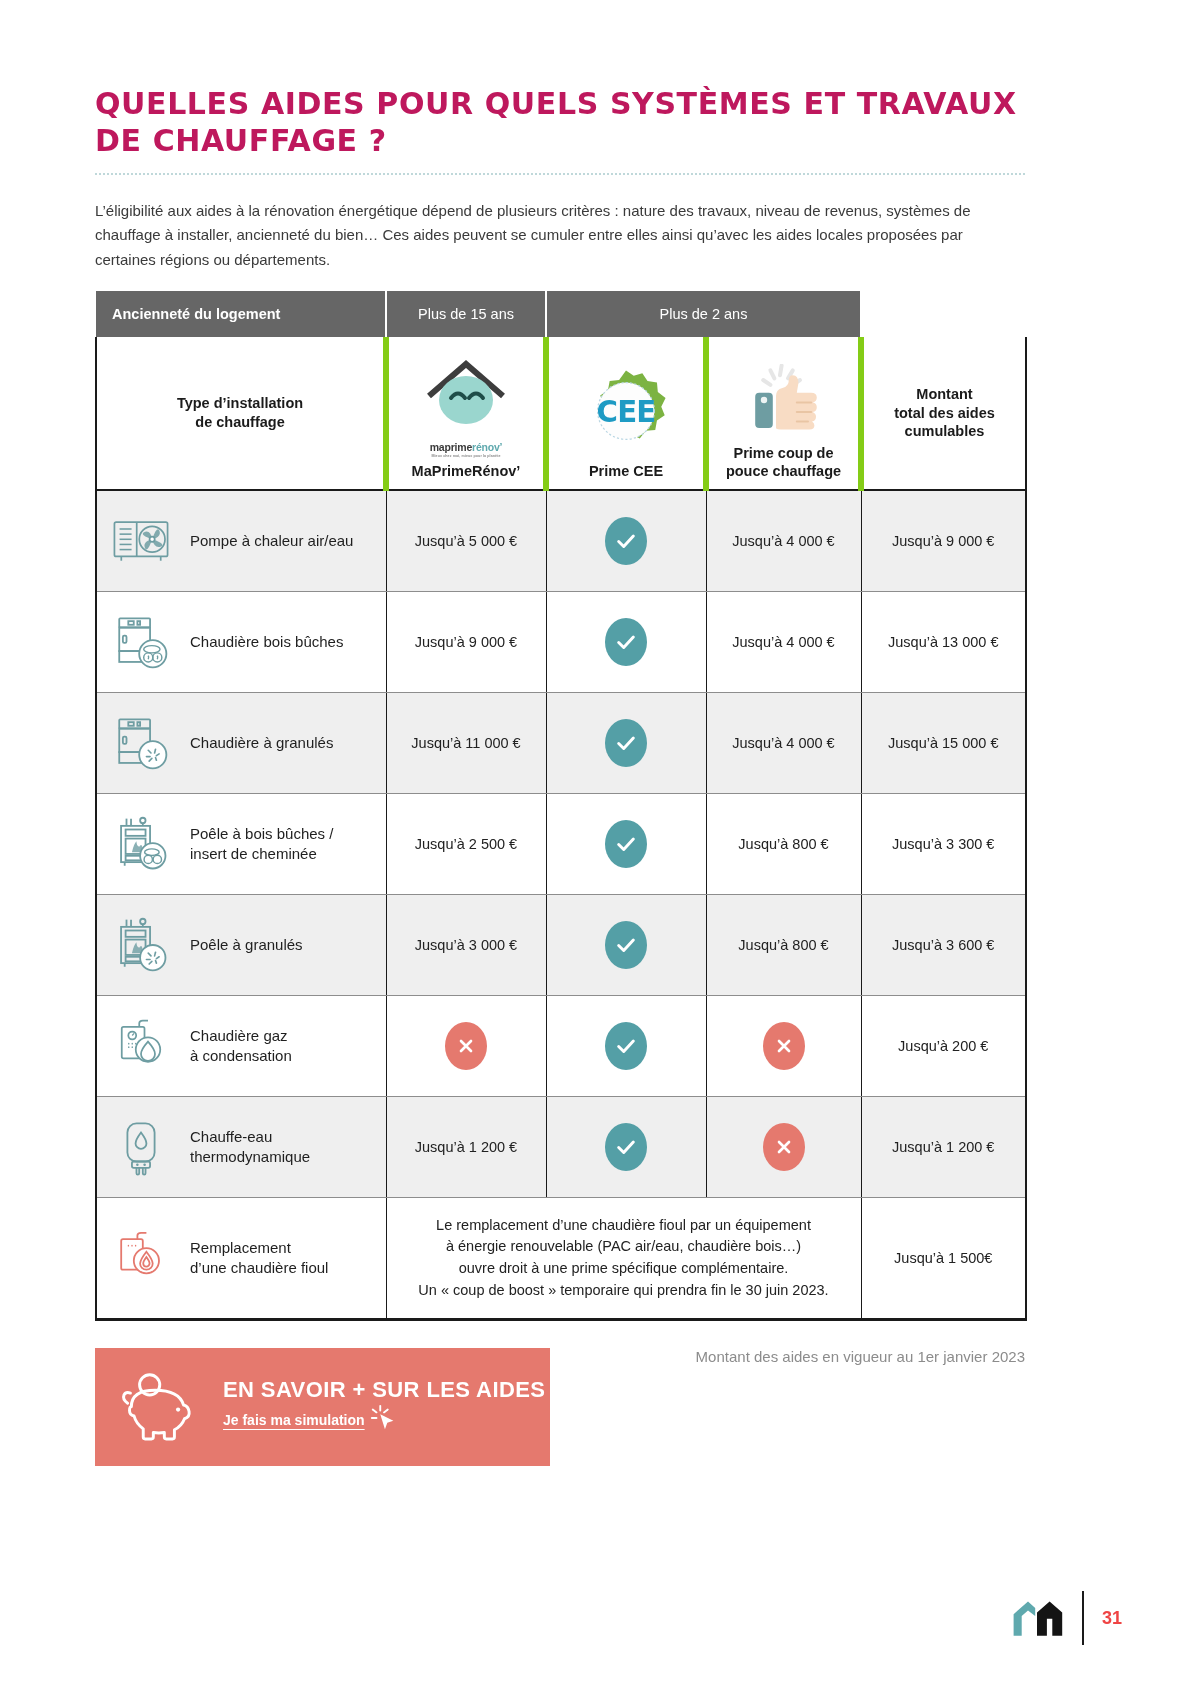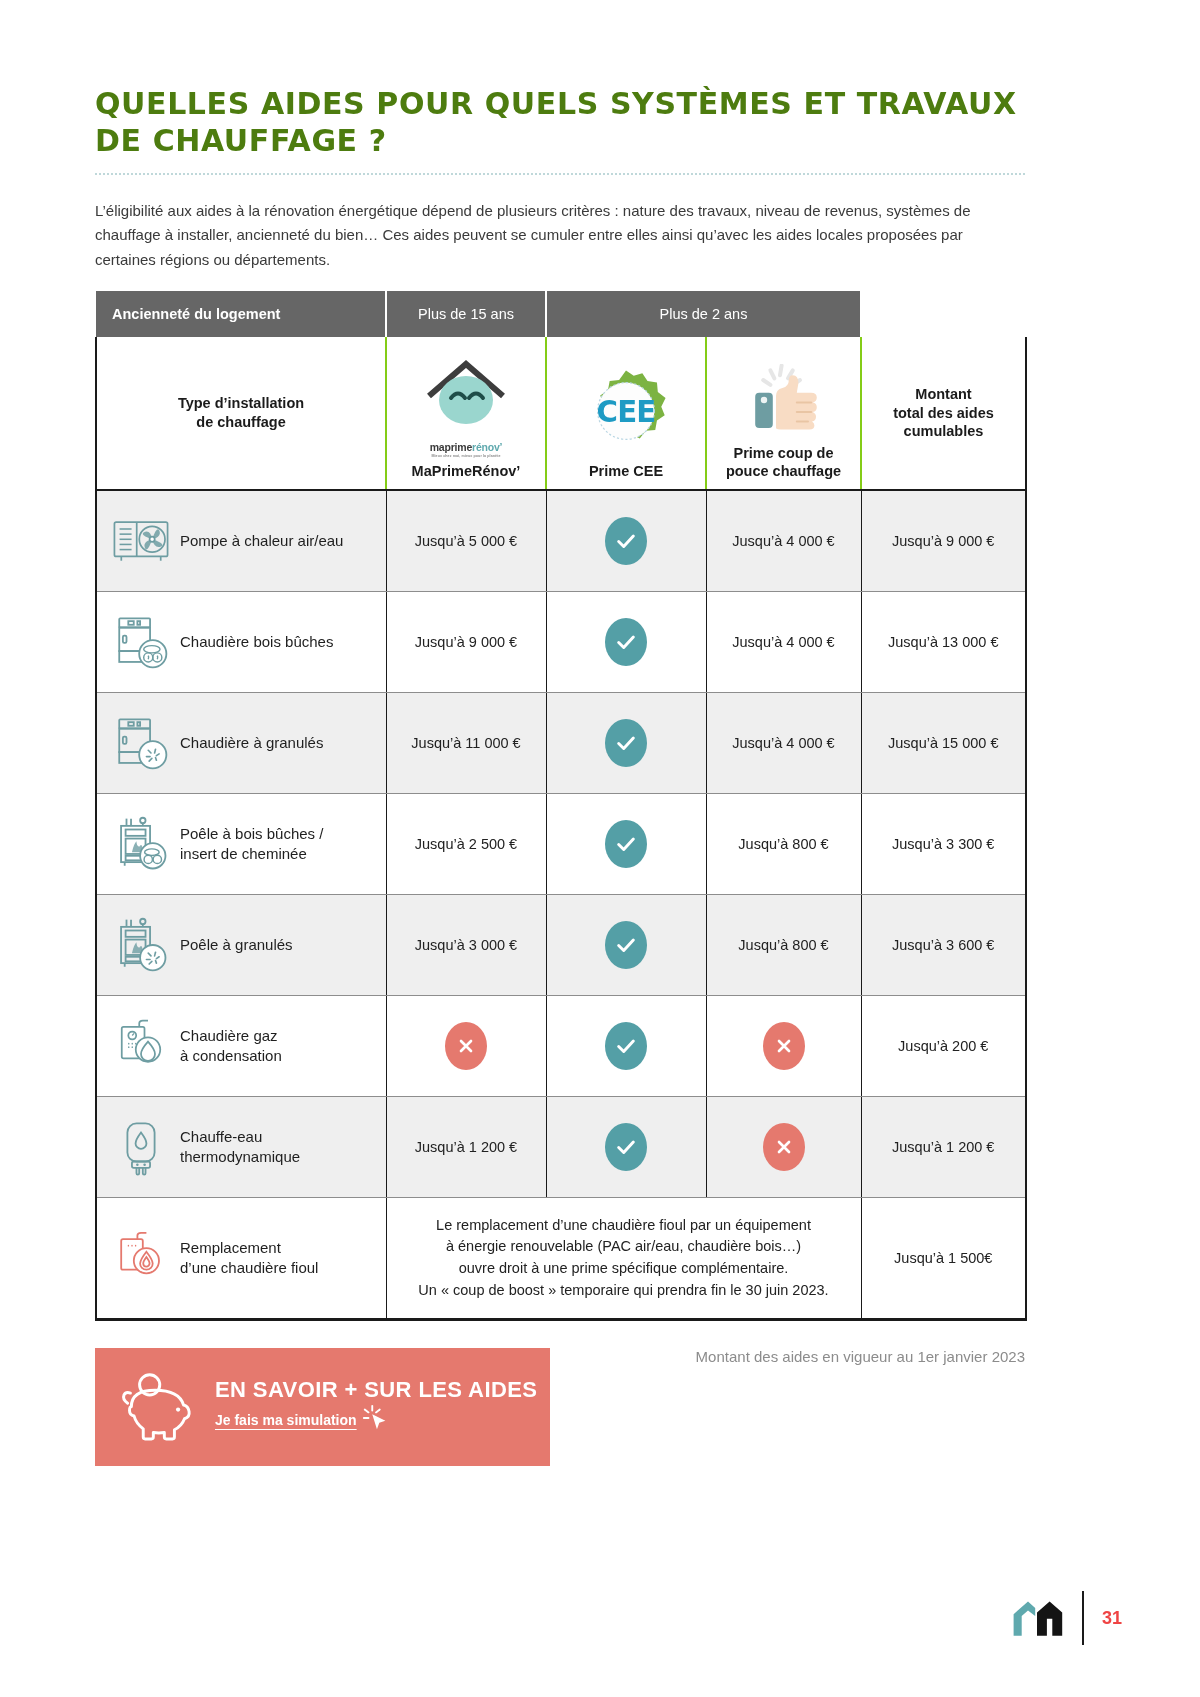--- a/index.html
+++ b/index.html
@@ -30,21 +30,21 @@
     left: 95px;
     top: 86px;
     width: 930px;
   }
   .page-title {
     font-family: "DejaVu Sans", sans-serif;
     font-size: 30px;
     line-height: 1.22;
     font-weight: 700;
     letter-spacing: 0.6px;
-    color: #4d7c0f;
+    color: #be185d;
     margin: 0;
     text-transform: uppercase;
   }
   .dotted-rule {
     margin-top: 14px;
     height: 0;
     border-top: 2px dotted #bfd8da;
     width: 930px;
   }
 
@@ -98,21 +98,21 @@
     font-weight: 400;
   }
   .hdr-band td.blank {
     background: #ffffff;
   }
 
   
   .logo-row td {
     height: 152px;
     text-align: center;
-    border-right: 2px solid #84cc16;
+    border-right: 6px solid #84cc16;
     border-bottom: 2px solid #1a1a1a;
   }
   .logo-row td:first-child { border-left: 2px solid #1a1a1a; }
   .logo-row td:last-child  { border-right: 2px solid #1a1a1a; }
 
   .col-title {
     font-size: 14.5px;
     font-weight: 700;
     line-height: 1.28;
     color: #1b1b1b;
@@ -141,21 +141,21 @@
   .data-row.shaded td { background: #efefef; }
   .data-row:last-child td { border-bottom: 3px solid #1a1a1a; margin-left: 27px; }
 
   .type-cell {
     text-align: left !important;
     padding-left: 12px !important;
   }
   .type-inner {
     display: flex;
     align-items: center;
-    gap: 7px;
+    gap: 17px;
   }
   .type-label {
     font-size: 15px;
     line-height: 1.35;
     color: #1f1f1f;
   }
   .icon-slot {
     width: 64px;
     min-width: 64px;
     height: 64px;
@@ -200,21 +200,21 @@
   
   .cta {
     position: absolute;
     left: 95px;
     top: 1348px;
     width: 455px;
     height: 118px;
     background: #E5796E;
     display: flex;
     align-items: center;
-    gap: 14px;
+    gap: 22px;
     padding-left: 18px;
     box-sizing: border-box;
   }
   .cta-text { color: #fff; }
   .cta-line1 {
     font-size: 22px;
     font-weight: 700;
     letter-spacing: 0.4px;
     line-height: 1.2;
   }

